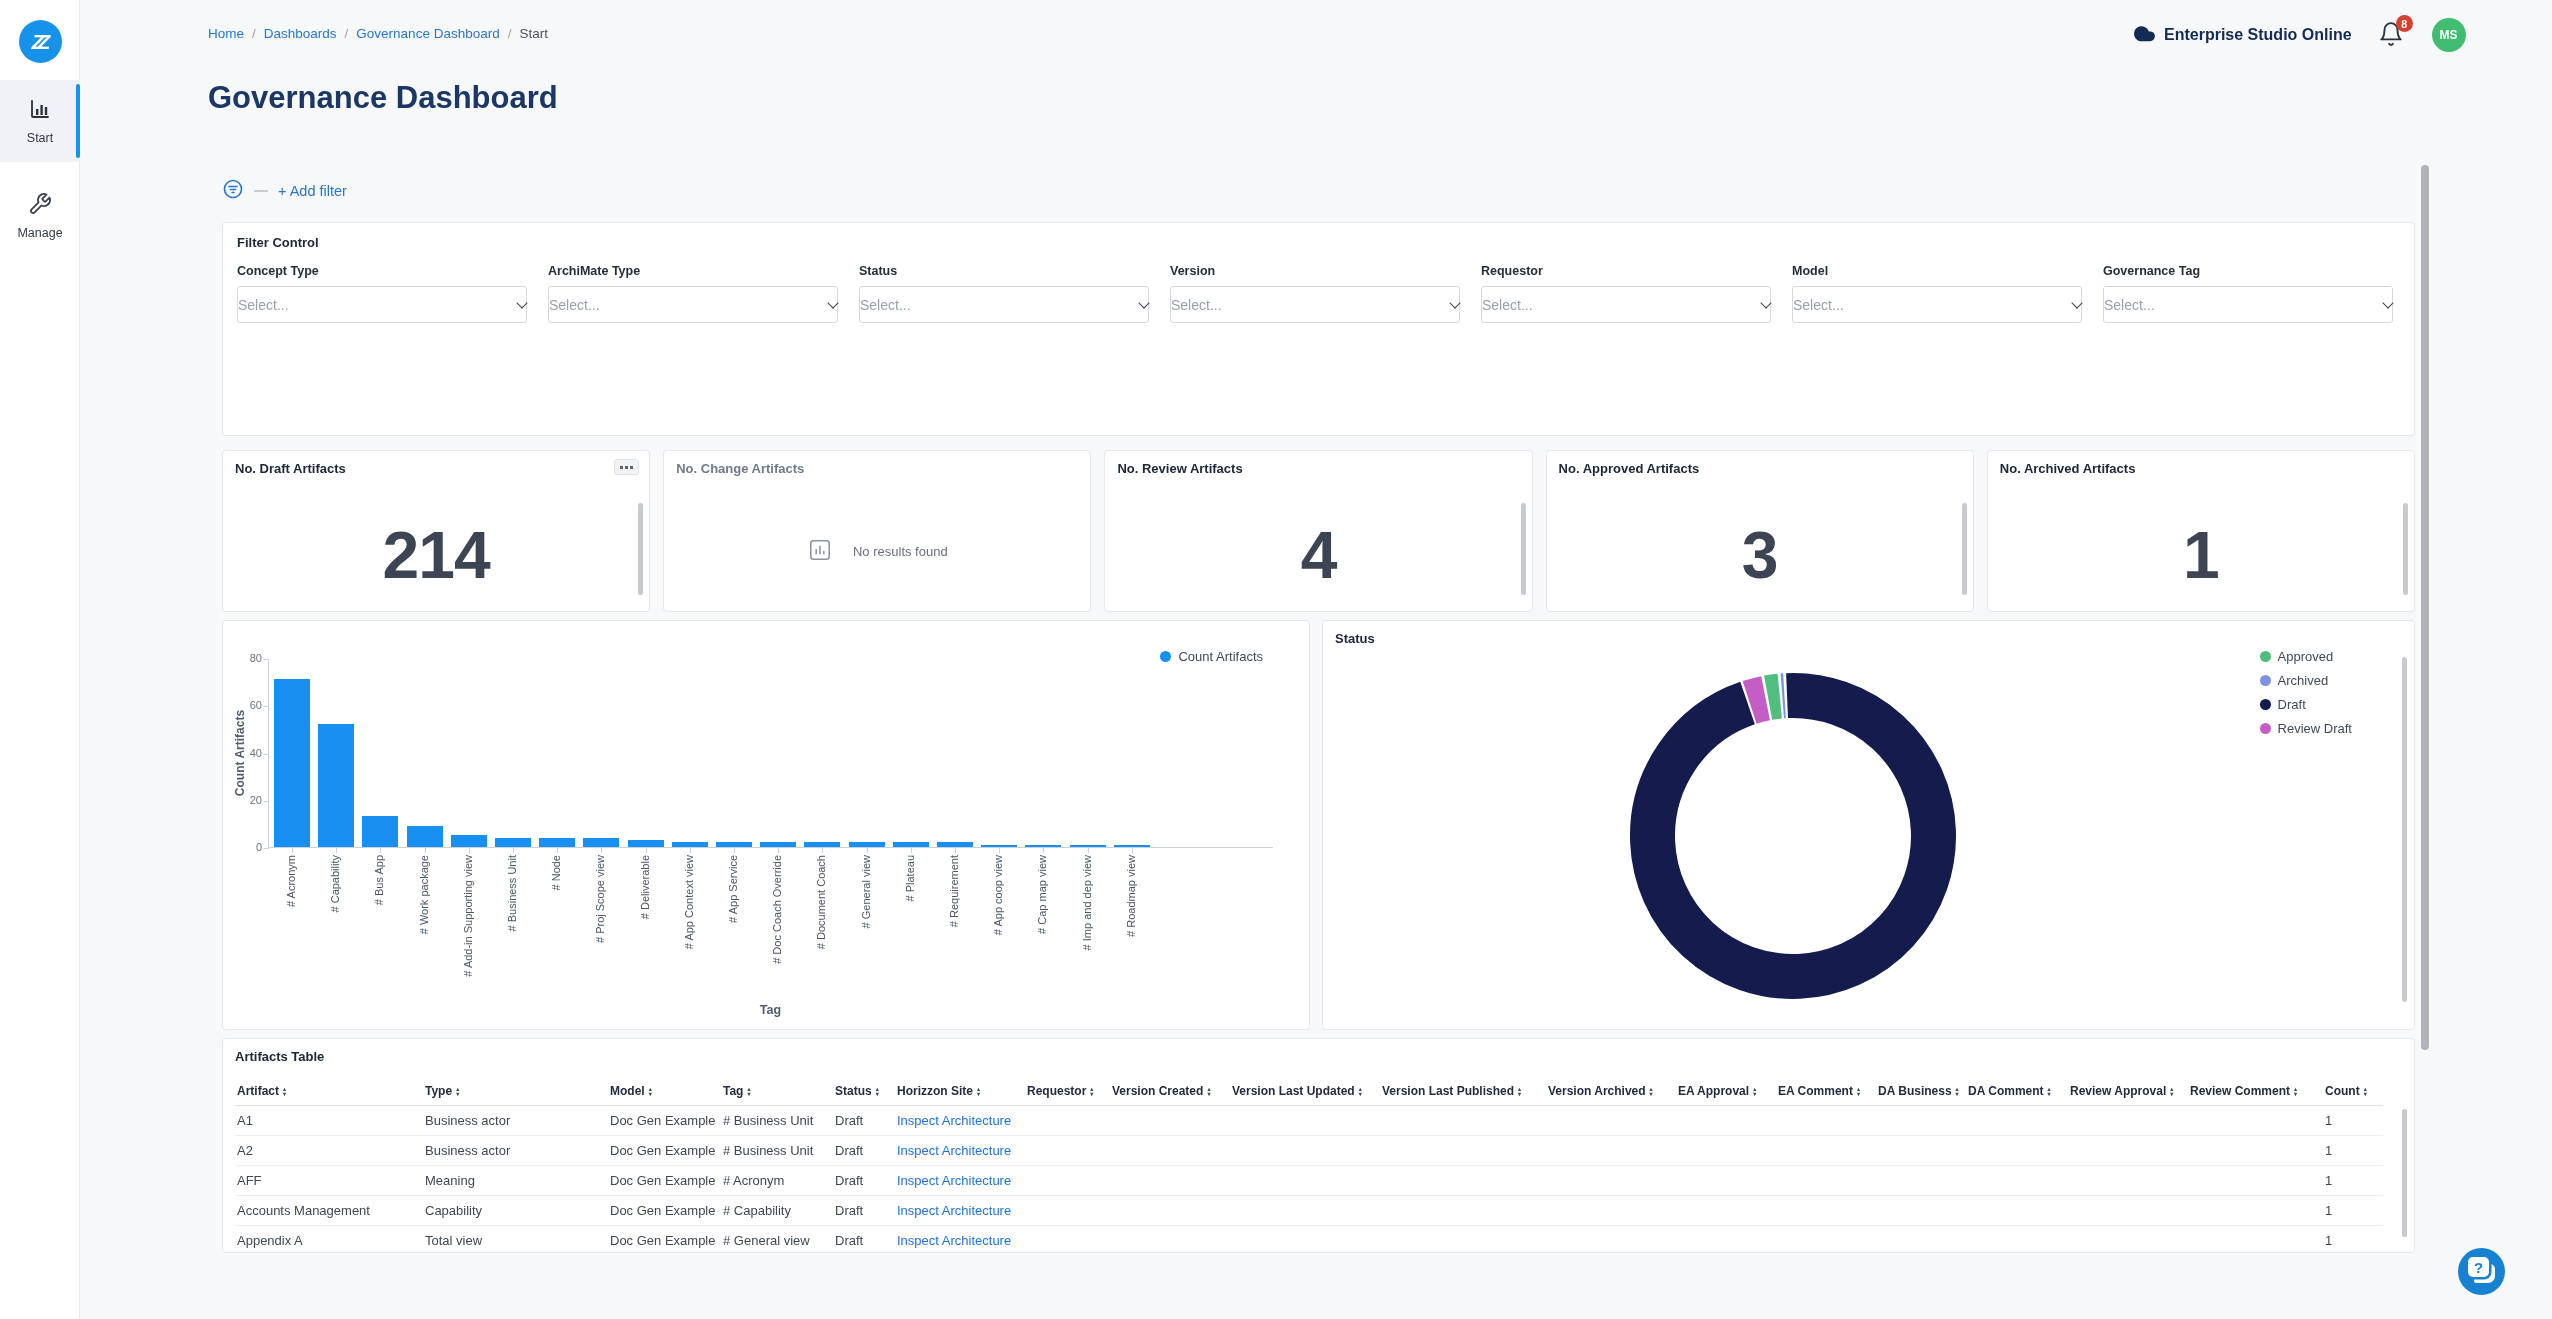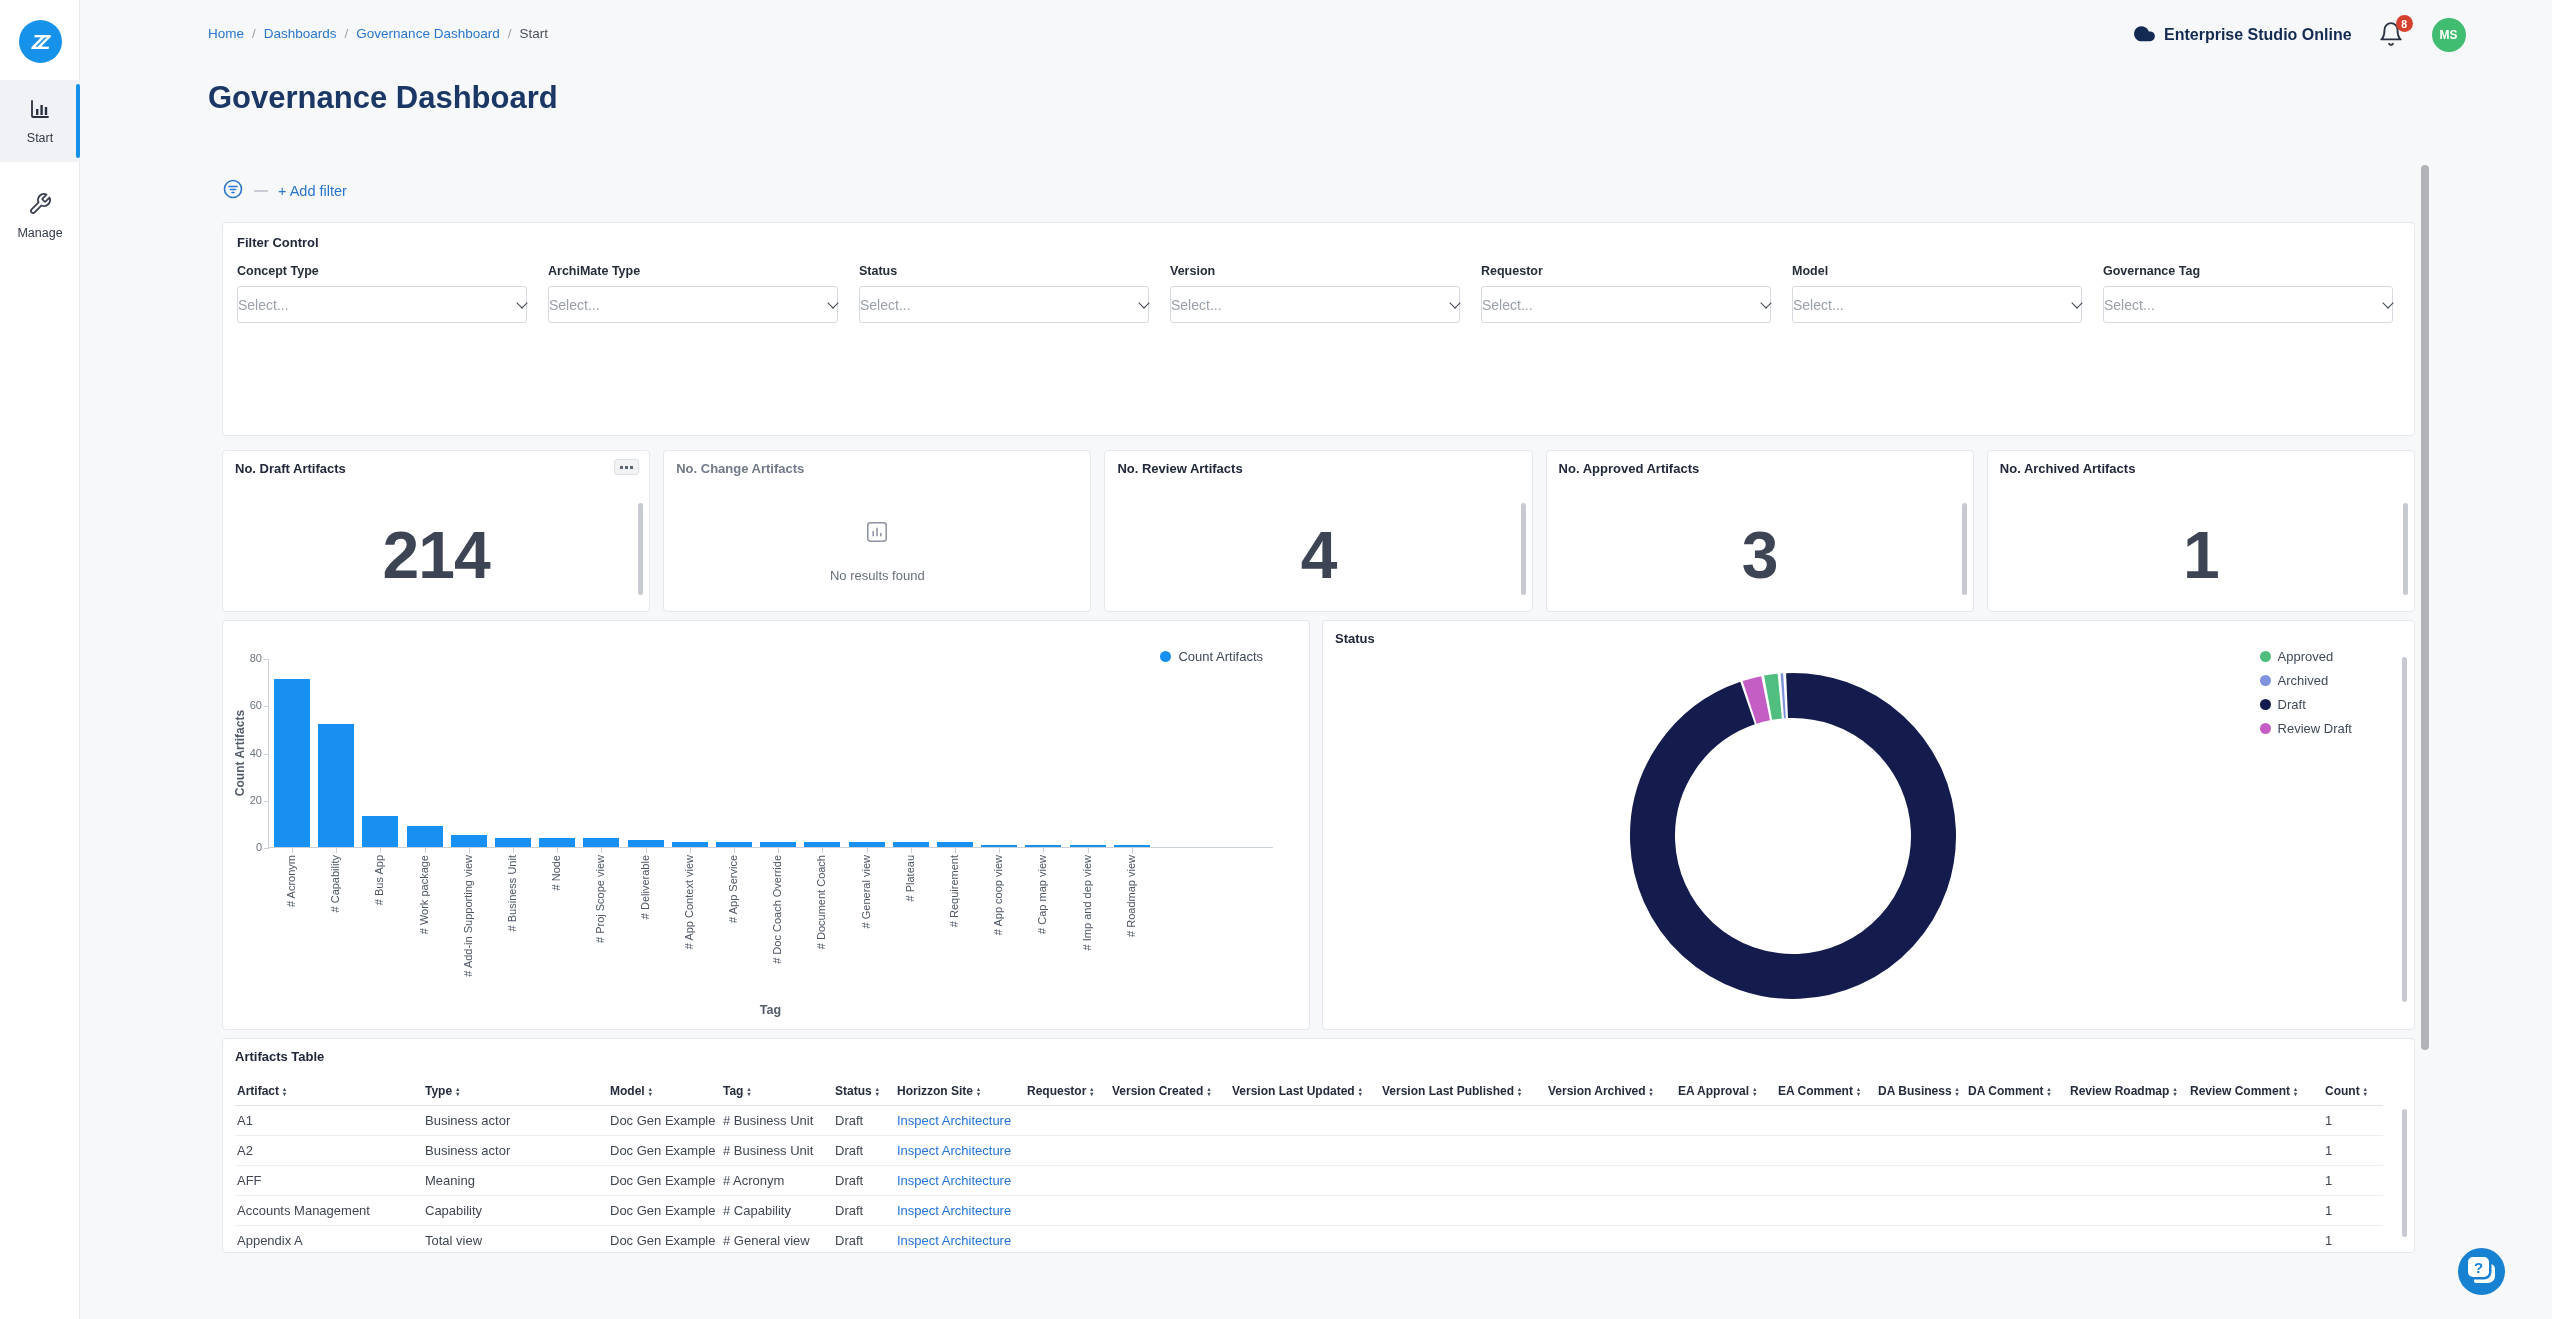--- a/index.html
+++ b/index.html
@@ -43,21 +43,21 @@
   .filter-label { font-size:12.5px; font-weight:700; color:#262d3a; margin-bottom:8px; }
   .select { height:37px; border:1px solid #d6dae0; border-radius:3px; background:#fff; display:flex; align-items:center; justify-content:space-between; padding:0 0; cursor:pointer; }
   .select .ph { color:#99a0ab; font-size:14px; }
   .chev { width:8px; height:8px; border-right:1.6px solid #3c4454; border-bottom:1.6px solid #3c4454; transform:rotate(45deg); margin-top:-4px; }
 
   
   .stats-row { position:absolute; left:222px; top:450px; width:2193px; height:162px; display:flex; gap:13px; }
   .stat-card { position:relative; flex:1; background:#fff; border:1px solid #e4e7ec; border-radius:4px; padding:10px 12px; overflow:hidden; }
   .stat-value { position:absolute; left:0; right:0; top:48px; bottom:0; display:flex; align-items:center; justify-content:center; font-size:66px; font-weight:700; color:#3d4555; letter-spacing:-1px; }
   .stat-title-muted { color:#717a89 !important; font-weight:600 !important; }
-  .empty-block { position:absolute; left:0; right:0; top:40px; bottom:0; display:flex; flex-direction:column; align-items:center; justify-content:center; gap:20px; color:#68707d; font-size:13px; }
+  .empty-block { position:absolute; left:0; right:0; top:40px; bottom:0; display:flex; align-items:center; justify-content:center; gap:20px; color:#68707d; font-size:13px; }
   .dots-btn { position:absolute; right:10px; top:8px; width:25px; height:16px; background:#f1f3f5; border:1px solid #dde0e5; border-radius:3px; display:flex; align-items:center; justify-content:center; gap:2px; cursor:pointer; }
   .dots-btn i { width:3px; height:3px; background:#5b6370; display:block; }
   .inner-scroll { position:absolute; width:5px; border-radius:3px; background:#c7cbd1; }
 
   
   .tags-card { left:222px; top:620px; width:1088px; height:410px; padding:10px 12px; overflow:hidden; }
   .status-card { left:1322px; top:620px; width:1093px; height:410px; padding:10px 12px; overflow:hidden; }
 
   .legend-item { display:flex; align-items:center; gap:7px; font-size:13px; color:#3e4959; }
   .legend-dot { width:11px; height:11px; border-radius:50%; flex:0 0 auto; }
@@ -447,21 +447,21 @@
                 <span>▾</span>
               </span></th>
             <th><span>DA Business</span><span class="sort">
                 <span>▴</span>
                 <span>▾</span>
               </span></th>
             <th><span>DA Comment</span><span class="sort">
                 <span>▴</span>
                 <span>▾</span>
               </span></th>
-            <th><span>Review Roadmap</span><span class="sort">
+            <th><span>Review Approval</span><span class="sort">
                 <span>▴</span>
                 <span>▾</span>
               </span></th>
             <th><span>Review Comment</span><span class="sort">
                 <span>▴</span>
                 <span>▾</span>
               </span></th>
             <th><span>Count</span><span class="sort">
                 <span>▴</span>
                 <span>▾</span>

